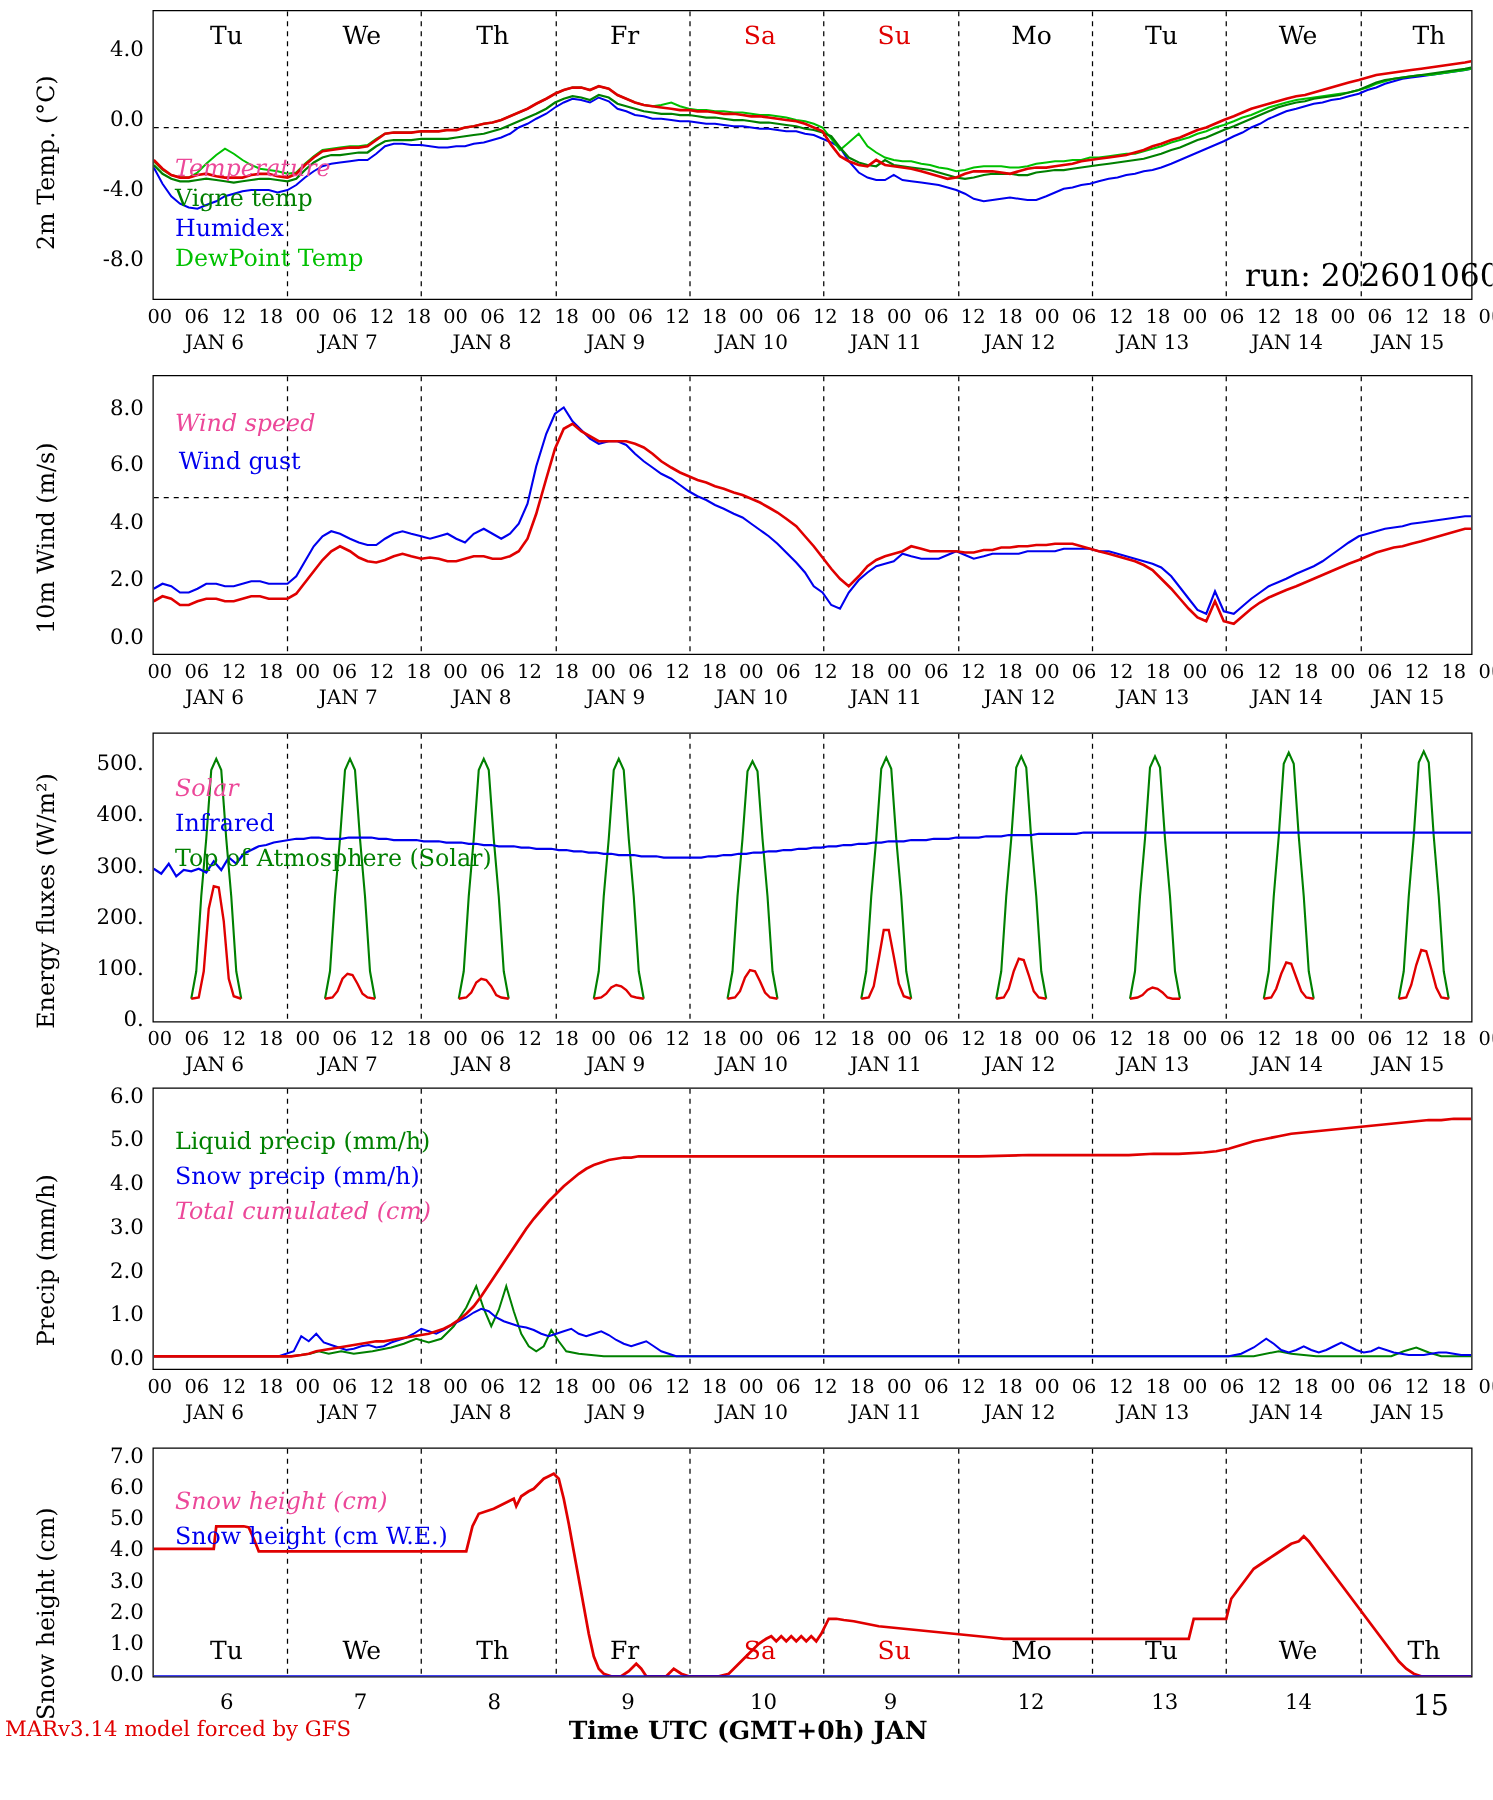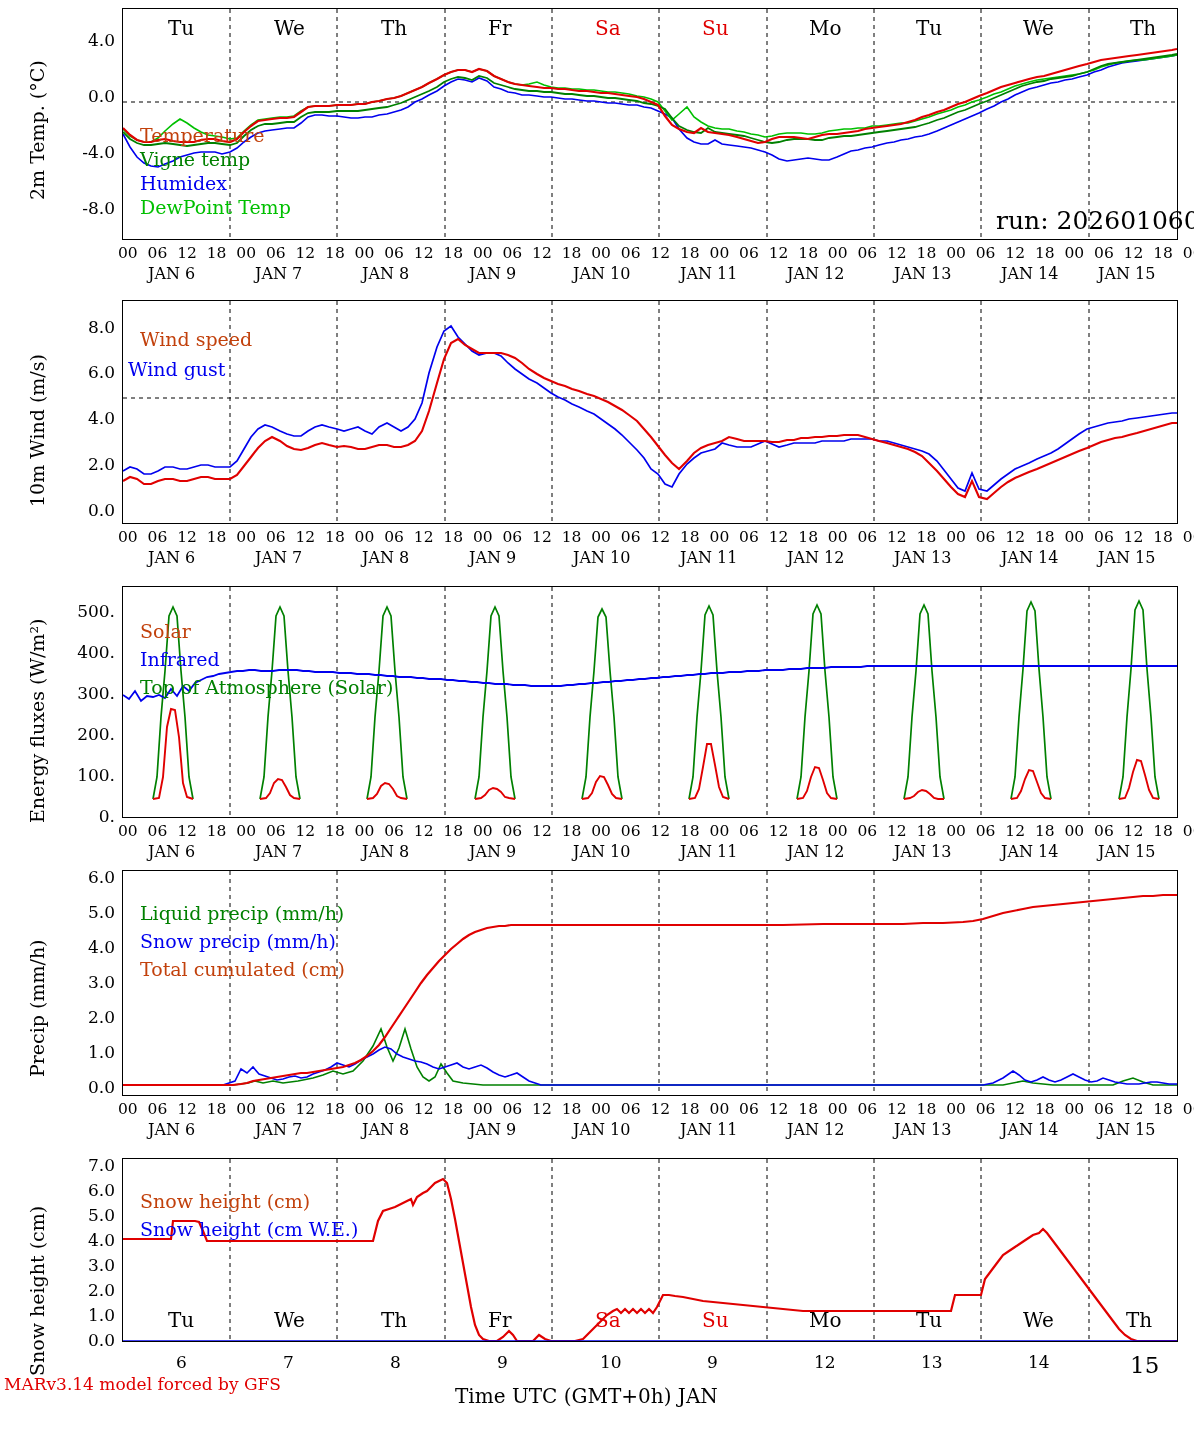--- a/index.html
+++ b/index.html
@@ -2,21 +2,21 @@
 <html><head>
 <meta charset="utf-8">
 <style>
   html,body{margin:0;padding:0;background:#ffffff;}
   body{width:1194px;height:1440px;font-family:"DejaVu Serif",serif;color:#000;position:relative;overflow:hidden;}
   .panel{position:absolute;left:0;width:1194px;}
   .plotbox{position:absolute;border:1px solid #000;background:#fff;box-sizing:border-box;}
   svg{display:block;}
   .ylabel{position:absolute;font-size:19px;transform-origin:0 0;transform:rotate(-90deg);white-space:nowrap;}
   .legend{position:absolute;font-size:19px;white-space:nowrap;}
-  .red{color:#c2410c;fill:#e00000;stroke:#e00000;}
+  .red{color:#ec4899;fill:#e00000;stroke:#e00000;font-style:italic;}
   .blue{color:#0000ee;fill:#0000ee;stroke:#0000ee;}
   .axlabel{position:absolute;font-size:16px;letter-spacing:0px;white-space:nowrap;}
   .daylabel{position:absolute;font-size:20px;white-space:nowrap;}
   .bottomtext{position:absolute;font-size:17px;white-space:nowrap;}
   .run{position:absolute;font-size:25px;white-space:nowrap;}
   .footer-red{color:#e00000;font-size:17px;}
   .title-blue{color:#1a1aff;font-size:27px;}
   .xaxis-title{position:absolute;font-size:20px;white-space:nowrap;}
   .tickrow{position:absolute;font-size:15.5px;white-space:nowrap;font-family:"DejaVu Serif",serif;}
   .ytick{position:absolute;font-size:17px;text-align:right;white-space:nowrap;}
@@ -115,21 +115,21 @@
       </g>
       <line x1="0" y1="97" x2="1054" y2="97" stroke="#000" stroke-width="1" stroke-dasharray="4,4"></line>
 
       <polyline fill="none" stroke="#0000ee" stroke-width="1.7" points="0,170 7,166 14,168 21,173 28,173 35,170 42,166 50,166 57,168 64,168 71,166 78,164 85,164 92,166 99,166 107,166 114,160 121,148 128,136 135,128 142,124 149,126 157,130 164,133 171,135 178,135 185,130 192,126 199,124 206,126 214,128 221,130 228,128 235,126 242,130 249,133 256,126 264,122 271,126 278,130 285,126 292,118 299,102 306,72 314,46 321,30 328,25 335,36 342,43 349,50 356,54 364,52 371,52 378,55 385,62 392,68 399,73 406,78 414,82 421,87 428,92 435,96 442,99 449,103 456,106 464,110 471,113 478,118 485,123 492,128 499,134 506,141 514,149 521,157 528,168 535,173 542,183 549,186 556,173 564,163 571,157 578,152 585,150 592,148 599,142 606,144 614,146 621,146 628,146 635,143 642,140 649,143 656,146 664,144 671,142 678,142 685,142 692,142 699,140 706,140 714,140 721,140 728,138 735,138 742,138 749,138 756,140 764,140 771,142 778,144 785,146 792,148 799,150 806,153 814,160 821,169 828,178 835,187 842,190 849,172 856,188 864,190 871,184 878,178 885,173 892,168 899,165 906,162 914,158 921,155 928,152 935,148 942,143 949,138 956,133 964,128 971,126 978,124 985,122 992,121 999,120 1006,118 1014,117 1021,116 1028,115 1035,114 1042,113 1049,112 1054,112"></polyline>
 
       <polyline fill="none" stroke="#e00000" stroke-width="2.1" points="0,180 7,176 14,178 21,183 28,183 35,180 42,178 50,178 57,180 64,180 71,178 78,176 85,176 92,178 99,178 107,178 114,174 121,165 128,156 135,147 142,140 149,136 157,140 164,145 171,148 178,149 185,147 192,144 199,142 206,144 214,146 221,145 228,146 235,148 242,148 249,146 256,144 264,144 271,146 278,146 285,144 292,140 299,130 306,110 314,82 321,58 328,42 335,38 342,44 349,48 356,52 364,52 371,52 378,52 385,54 392,57 399,62 406,68 414,73 421,77 428,80 435,83 442,85 449,88 456,90 464,93 471,95 478,98 485,101 492,105 499,109 506,114 514,120 521,128 528,136 535,145 542,154 549,162 556,168 564,160 571,152 578,147 585,144 592,142 599,140 606,136 614,138 621,140 628,140 635,140 642,140 649,141 656,141 664,139 671,139 678,137 685,137 692,136 699,136 706,135 714,135 721,134 728,134 735,134 742,136 749,138 756,140 764,142 771,144 778,146 785,148 792,151 799,155 806,162 814,170 821,178 828,186 835,193 842,196 849,180 856,196 864,198 871,192 878,186 885,181 892,177 899,174 906,171 914,168 921,165 928,162 935,159 942,156 949,153 956,150 964,147 971,144 978,141 985,139 992,137 999,136 1006,134 1014,132 1021,130 1028,128 1035,126 1042,124 1049,122 1054,122"></polyline>
     </svg>
   </div>
 
   <div class="legend red" style="left:140px;top:36px;">Wind speed</div>
-  <div class="legend blue" style="left:128px;top:66px;">Wind gust</div>
+  <div class="legend blue" style="left:143px;top:66px;">Wind gust</div>
 
   <div class="tickrow" style="left:118px;top:236px;">
     <span>00&nbsp;&nbsp;06&nbsp;&nbsp;12&nbsp;&nbsp;18&nbsp;&nbsp;00&nbsp;&nbsp;06&nbsp;&nbsp;12&nbsp;&nbsp;18&nbsp;&nbsp;00&nbsp;&nbsp;06&nbsp;&nbsp;12&nbsp;&nbsp;18&nbsp;&nbsp;00&nbsp;&nbsp;06&nbsp;&nbsp;12&nbsp;&nbsp;18&nbsp;&nbsp;00&nbsp;&nbsp;06&nbsp;&nbsp;12&nbsp;&nbsp;18&nbsp;&nbsp;00&nbsp;&nbsp;06&nbsp;&nbsp;12&nbsp;&nbsp;18&nbsp;&nbsp;00&nbsp;&nbsp;06&nbsp;&nbsp;12&nbsp;&nbsp;18&nbsp;&nbsp;00&nbsp;&nbsp;06&nbsp;&nbsp;12&nbsp;&nbsp;18&nbsp;&nbsp;00&nbsp;&nbsp;06&nbsp;&nbsp;12&nbsp;&nbsp;18&nbsp;&nbsp;00&nbsp;&nbsp;06&nbsp;&nbsp;12&nbsp;&nbsp;18&nbsp;&nbsp;00</span>
   </div>
   <div class="axlabel" style="left:148px;top:256px;">JAN  6</div>
   <div class="axlabel" style="left:255px;top:256px;">JAN  7</div>
   <div class="axlabel" style="left:362px;top:256px;">JAN  8</div>
   <div class="axlabel" style="left:469px;top:256px;">JAN  9</div>
   <div class="axlabel" style="left:573px;top:256px;">JAN 10</div>
   <div class="axlabel" style="left:680px;top:256px;">JAN 11</div>
@@ -312,17 +312,17 @@
   <div class="axlabel" style="left:283px;top:204px;font-size:17px;">7</div>
   <div class="axlabel" style="left:390px;top:204px;font-size:17px;">8</div>
   <div class="axlabel" style="left:497px;top:204px;font-size:17px;">9</div>
   <div class="axlabel" style="left:600px;top:204px;font-size:17px;">10</div>
   <div class="axlabel" style="left:707px;top:204px;font-size:17px;">9</div>
   <div class="axlabel" style="left:814px;top:204px;font-size:17px;">12</div>
   <div class="axlabel" style="left:921px;top:204px;font-size:17px;">13</div>
   <div class="axlabel" style="left:1028px;top:204px;font-size:17px;">14</div>
   <div class="axlabel" style="left:1130px;top:204px;font-size:23px;">15</div>
 
-  <div class="xaxis-title" style="left:455px;top:236px;">Time UTC (GMT+0h) JAN</div>
+  <div class="xaxis-title" style="left:455px;top:224px;font-weight:bold;">Time UTC (GMT+0h) JAN</div>
 
   <div class="bottomtext footer-red" style="left:4px;top:226px;">MARv3.14 model forced by GFS</div>
 
 </div>
 
 </body></html>

